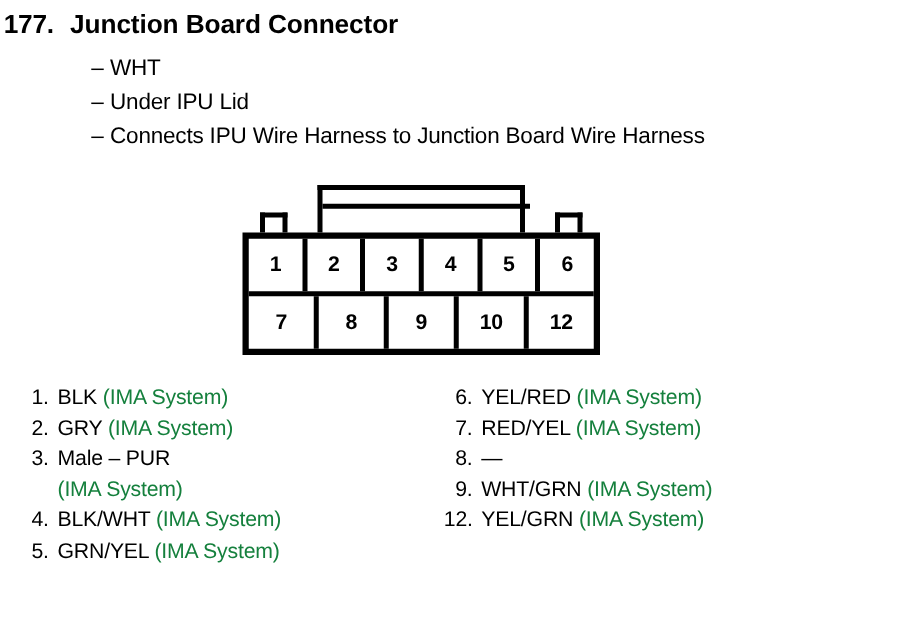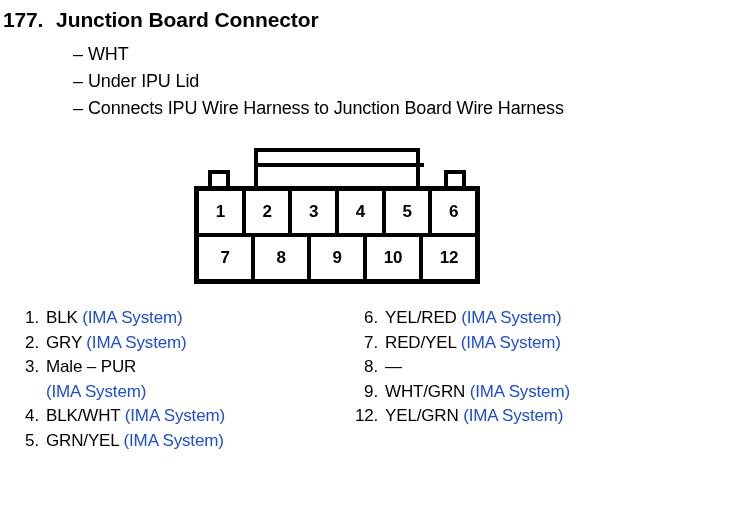--- a/index.html
+++ b/index.html
@@ -165,21 +165,21 @@
     text-align: right;
     flex: none;
     padding-right: 7px;
     box-sizing: border-box;
   }
   .legend-val {
     flex: 1 1 auto;
   }
   .legend-line { display: block; }
   .sys {
-    color: #1d4ed8;
+    color: #15803d;
   }
   .dash-only {
     letter-spacing: 0;
   }
 </style>
 </head>
 <body>
 
 <div class="header">
   <div class="title-row">

